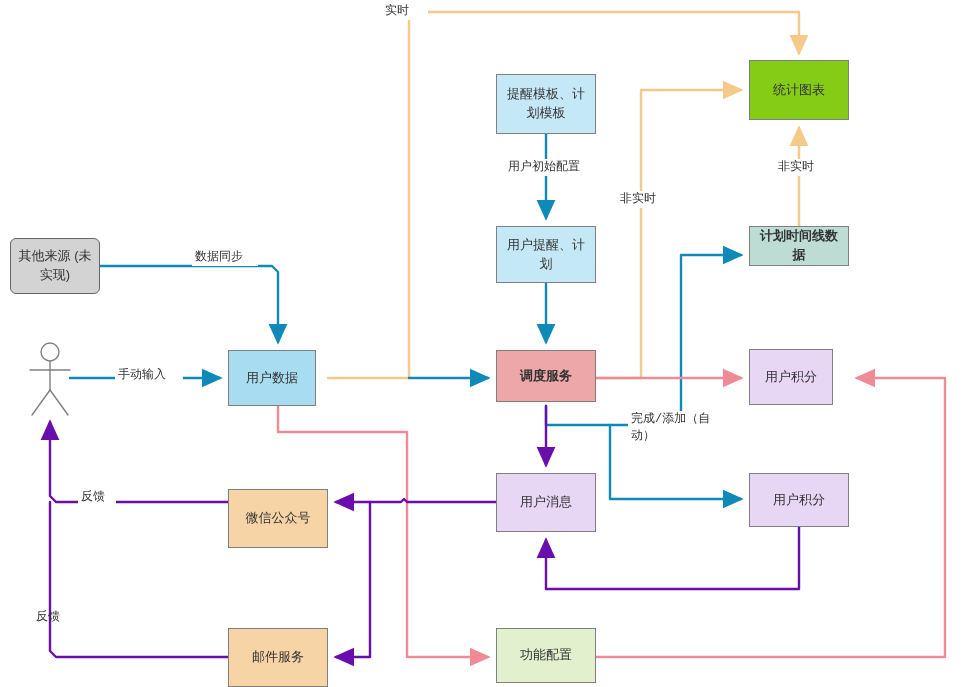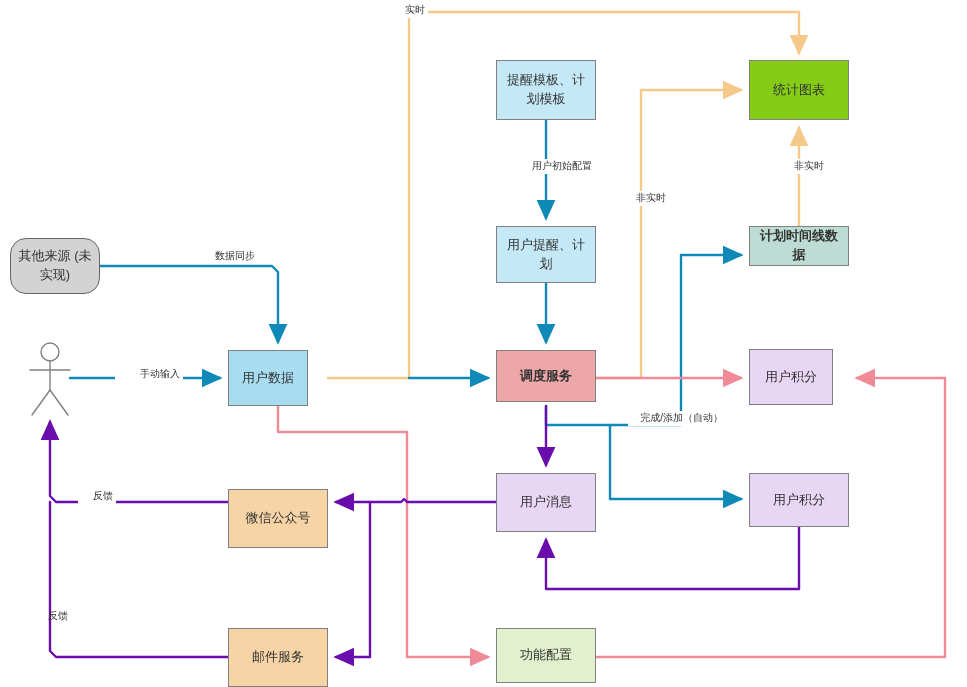--- a/index.html
+++ b/index.html
@@ -2,23 +2,23 @@
 <html><head>
 <meta charset="utf-8">
 <style>
   html,body{margin:0;padding:0;background:#ffffff;}
   body{font-family:"Liberation Sans","DejaVu Sans",sans-serif;}
   #canvas{position:relative;width:967px;height:687px;background:#ffffff;overflow:hidden;}
   svg.layer{position:absolute;left:0;top:0;width:967px;height:687px;}
   .node{position:absolute;box-sizing:border-box;border:1px solid #808080;
         display:flex;align-items:center;justify-content:center;text-align:center;
         font-size:13px;color:#333333;line-height:1.45;padding:2px 6px;}
-  .node.rounded{border-radius:16px;}
-  .edge-label{position:absolute;font-size:10px;color:#333333;text-align:right;
-        line-height:1.45;white-space:pre-line;background:#ffffff;padding:0 3px;}
+  .node.rounded{border-radius:6px;}
+  .edge-label{position:absolute;font-size:12px;color:#333333;text-align:left;
+        line-height:1.45;white-space:pre-line;background:#ffffff;padding:0 3px;font-family:Liberation Mono, monospace;}
 </style>
 </head>
 <body>
 
 <div id="canvas">
 
   <svg class="layer" viewBox="0 0 967 687">
     <defs>
       <marker id="ah-blue" markerWidth="9" markerHeight="9" refX="7.5" refY="4.5" orient="auto">
         <path d="M0,0.6 L8.6,4.5 L0,8.4 Z" fill="#0f8ab8"></path>
@@ -82,25 +82,25 @@
         <line x1="50" y1="390" x2="68" y2="415"></line>
       </g>
     </g>
   </svg>
 
   <div class="node rounded" style="left:10px;top:238px;width:90px;height:56px;background:#d3d3d3;border-color:#666666;">
       <span>其他来源
 (未实现)</span>
     </div>
 
-  <div class="node" style="left:228px;top:350px;width:80px;height:56px;background:#a8dcf0;">
+  <div class="node" style="left:228px;top:350px;width:88px;height:56px;background:#a8dcf0;">
       <span>用户数据</span>
     </div>
 
-  <div class="node" style="left:496px;top:60px;width:100px;height:60px;background:#c5e8f7;text-align:center;">
+  <div class="node" style="left:496px;top:74px;width:100px;height:60px;background:#c5e8f7;text-align:center;">
       <span>提醒模板、计划模板</span>
     </div>
 
   <div class="node" style="left:496px;top:226px;width:100px;height:57px;background:#c5e8f7;">
       <span>用户提醒、计划</span>
     </div>
 
   <div class="node" style="left:496px;top:350px;width:100px;height:52px;background:#eda7a9;font-weight:bold;">
       <span>调度服务</span>
     </div>

